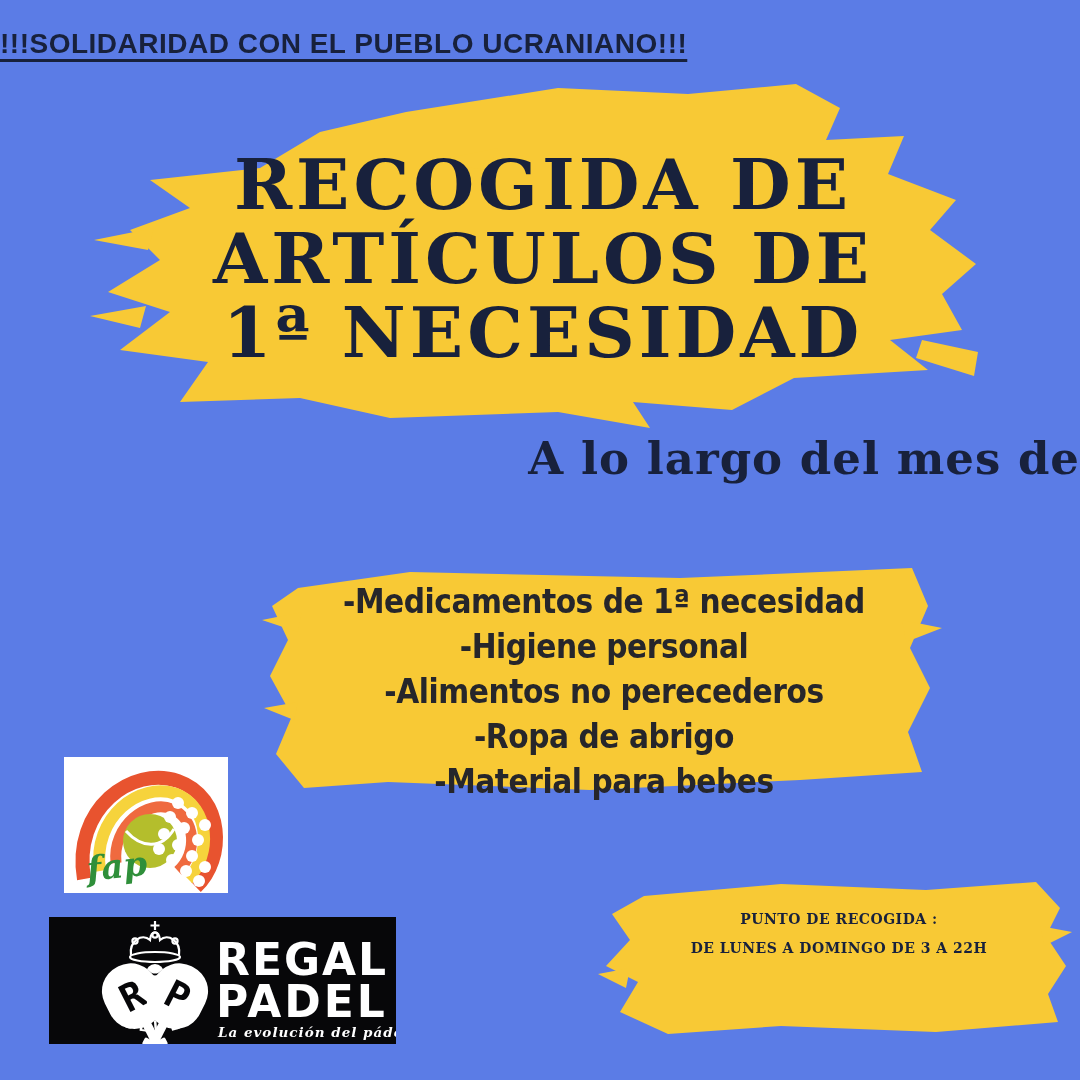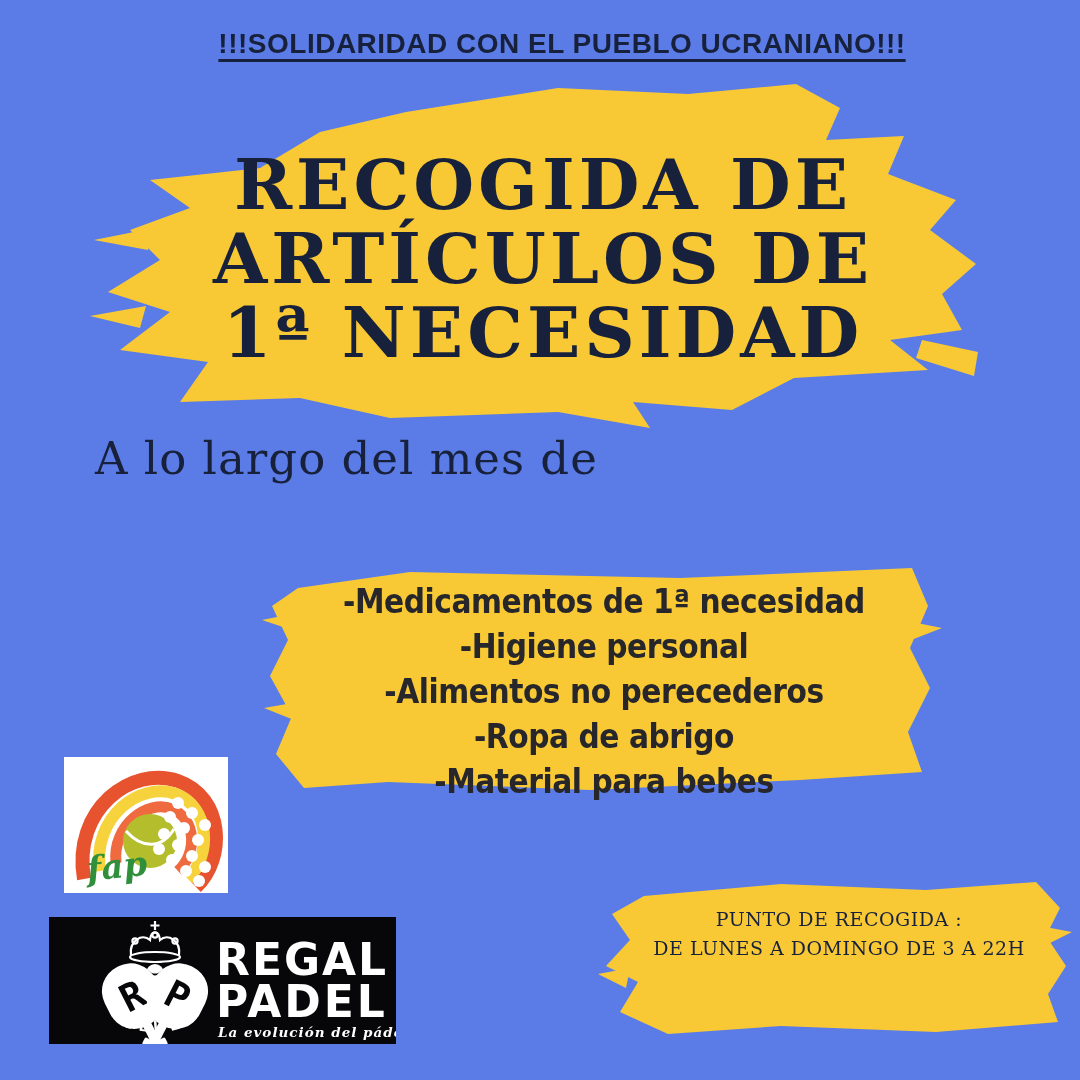--- a/index.html
+++ b/index.html
@@ -9,44 +9,44 @@
   }
   *{margin:0;padding:0;box-sizing:border-box;}
   html,body{background:#333;}
   .poster{
     position:relative;width:1080px;height:1080px;margin:0 auto;overflow:hidden;
     background:var(--background);
     font-family:"Liberation Sans",sans-serif;
   }
   .abs{position:absolute;}
   .header{
-    top:28px;left:0;width:100%;text-align:center;
+    top:28px;left:0;width:100%;text-align:left;
     font-size:28px;font-weight:bold;letter-spacing:.5px;color:var(--navy);
-    text-decoration:underline;text-decoration-thickness:2.5px;text-underline-offset:6px;padding-left:44px;
+    text-decoration:underline;text-decoration-thickness:2.5px;text-underline-offset:6px;
   }
   .title{
     top:148px;left:0;width:1086px;text-align:center;
     font-family:"DejaVu Serif","Liberation Serif",serif;font-weight:bold;
     font-size:70px;line-height:74px;letter-spacing:4px;color:var(--navy);
   }
   .subtitle{
-    top:434px;left:95px;width:985px;text-align:left;
-    font-family:"DejaVu Serif","Liberation Serif",serif;font-weight:normal;
+    top:434px;left:95px;width:985px;text-align:right;
+    font-family:"DejaVu Serif","Liberation Serif",serif;font-weight:bold;
     font-size:45px;line-height:49px;letter-spacing:1px;color:var(--navy);
   }
   .list{
     top:579px;left:272px;width:664px;text-align:center;
     font-family:"DejaVu Sans","Liberation Sans",sans-serif;font-weight:bold;
     font-size:33px;line-height:45px;letter-spacing:-.5px;color:var(--list-text);
     transform:scaleX(.9);transform-origin:50% 0;
   }
   .pickup{
     top:905px;left:638px;width:402px;text-align:center;
-    font-family:"DejaVu Serif","Liberation Serif",serif;font-weight:normal;
-    font-size:19px;line-height:29px;letter-spacing:.5px;color:var(--navy);
+    font-family:"DejaVu Serif","Liberation Serif",serif;font-weight:bold;
+    font-size:14px;line-height:29px;letter-spacing:.5px;color:var(--navy);
   }
   .fap-box{left:64px;top:757px;width:164px;height:136px;background:var(--white);}
   .regal-box{left:49px;top:917px;width:347px;height:127px;background:var(--black);}
   svg{display:block;}
   .brush{fill:var(--yellow);}
 </style>
 </head>
 <body>
 
 <div class="poster">

